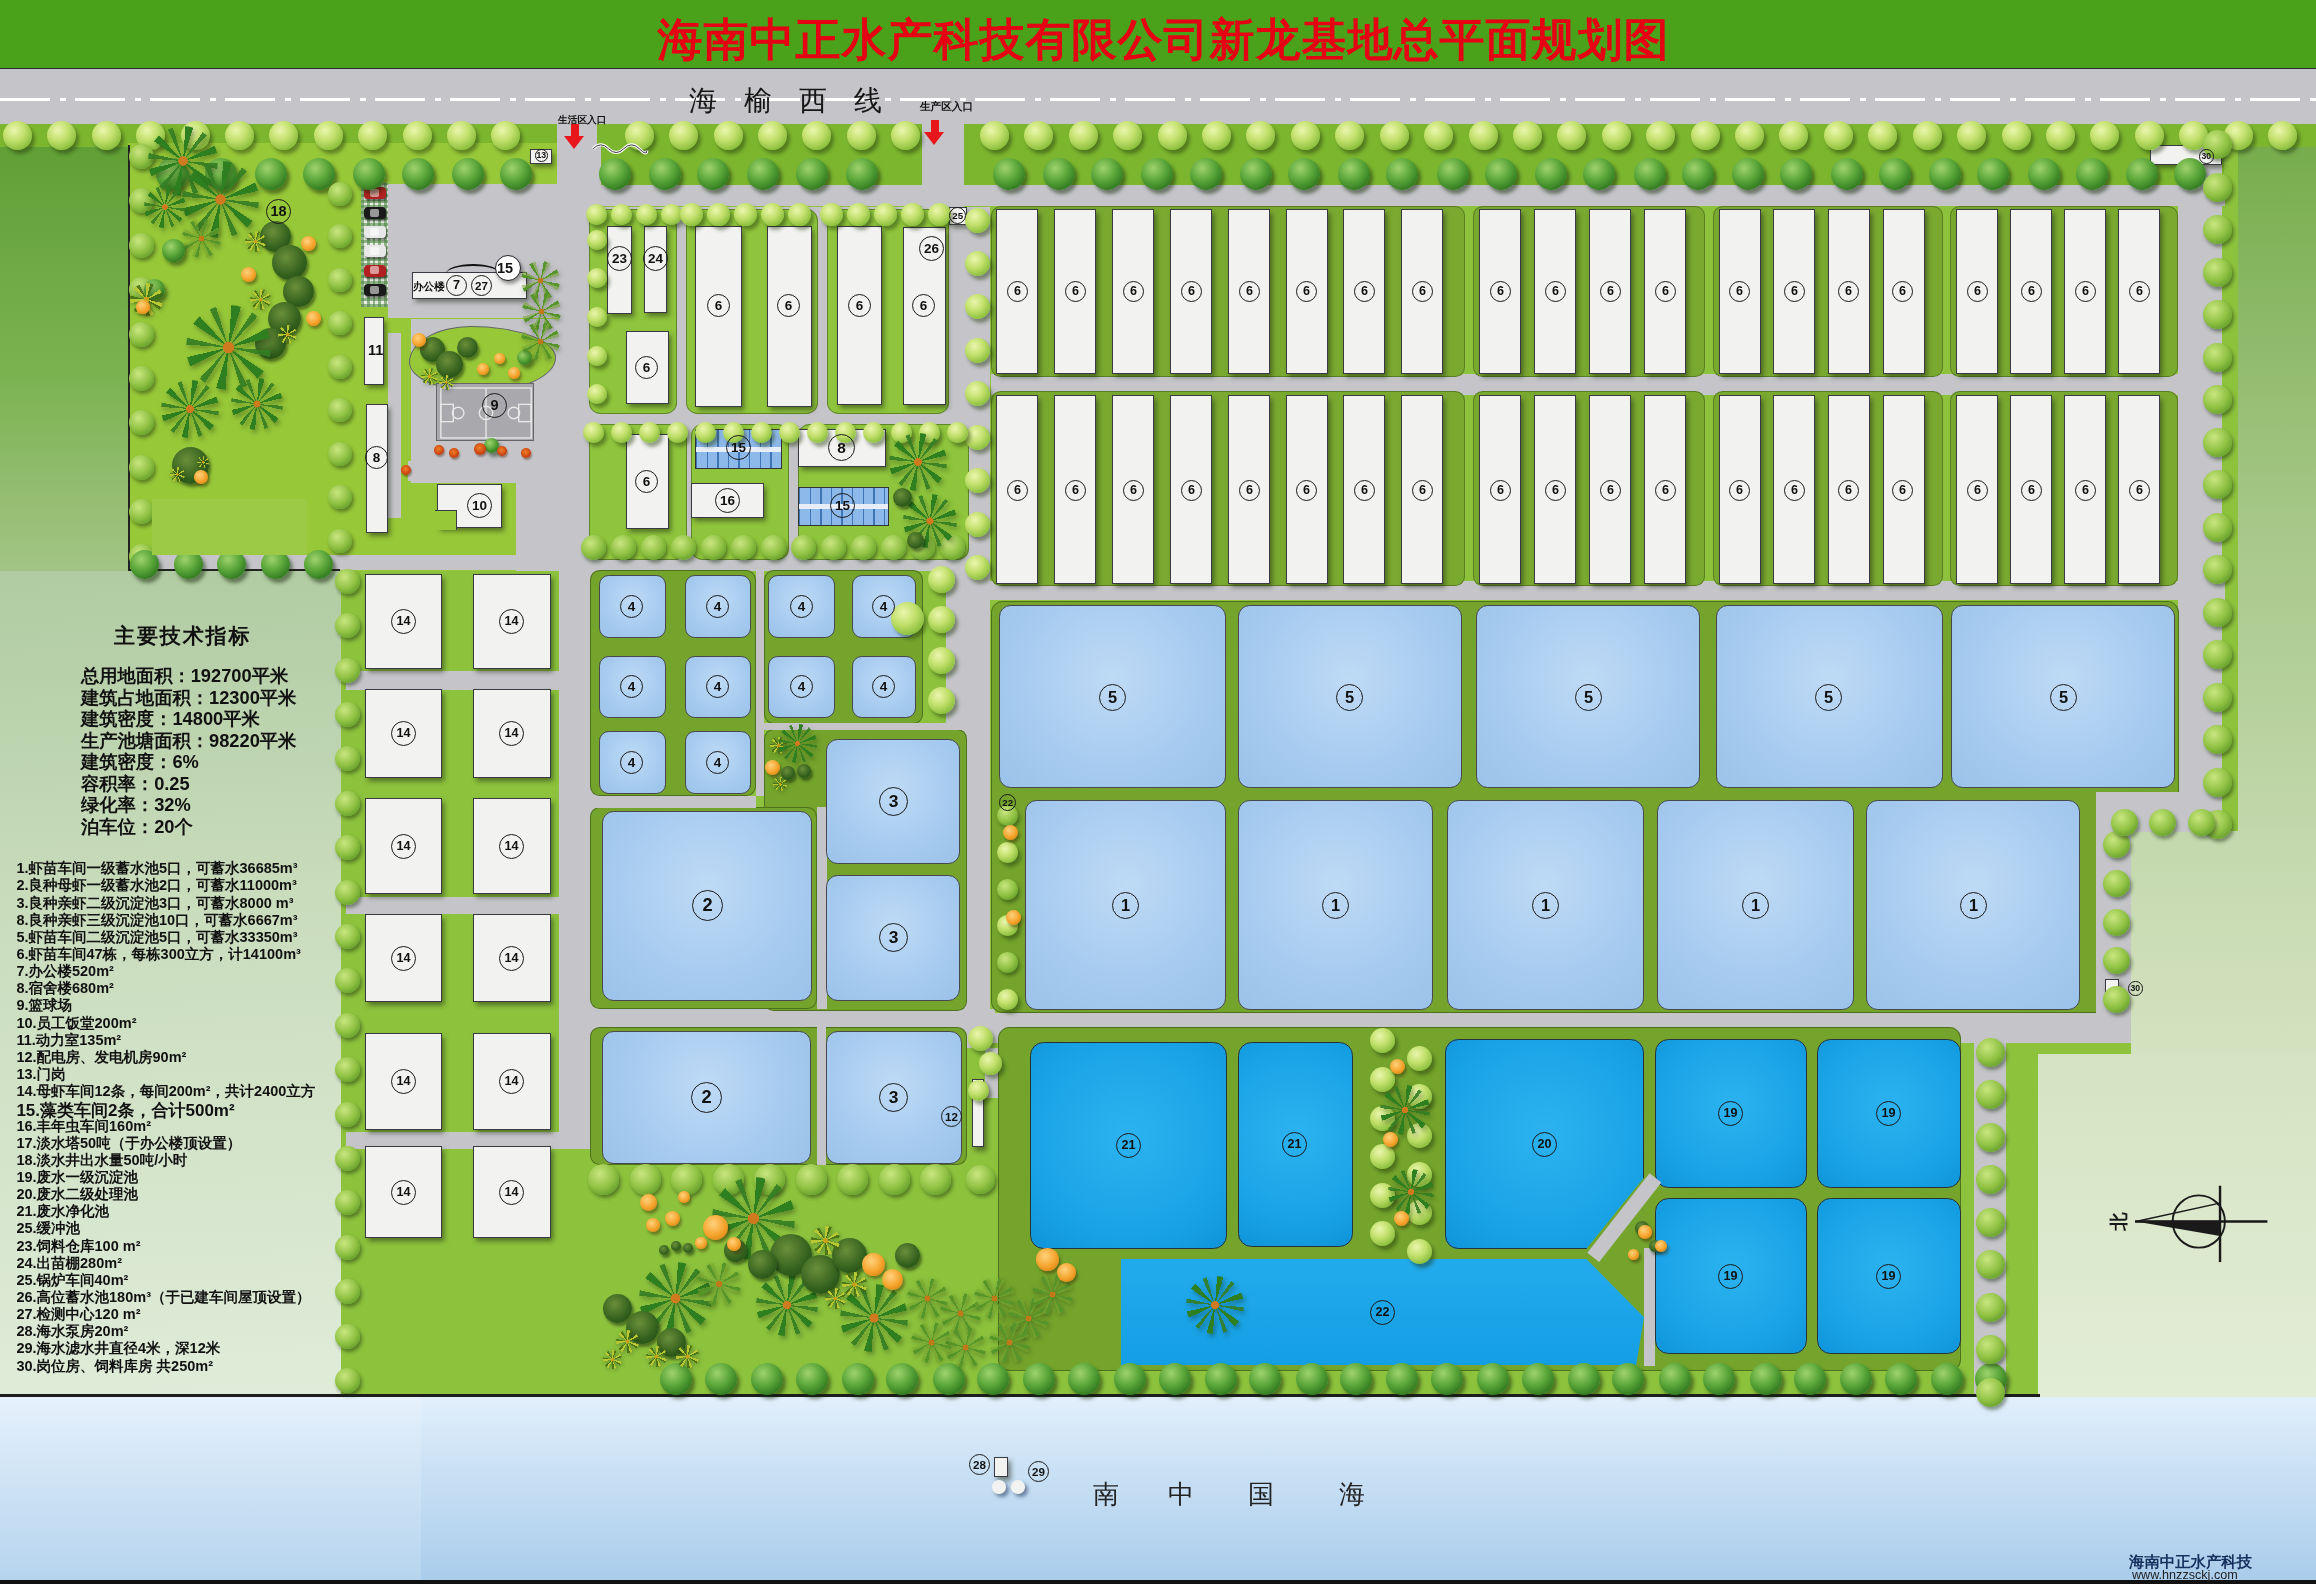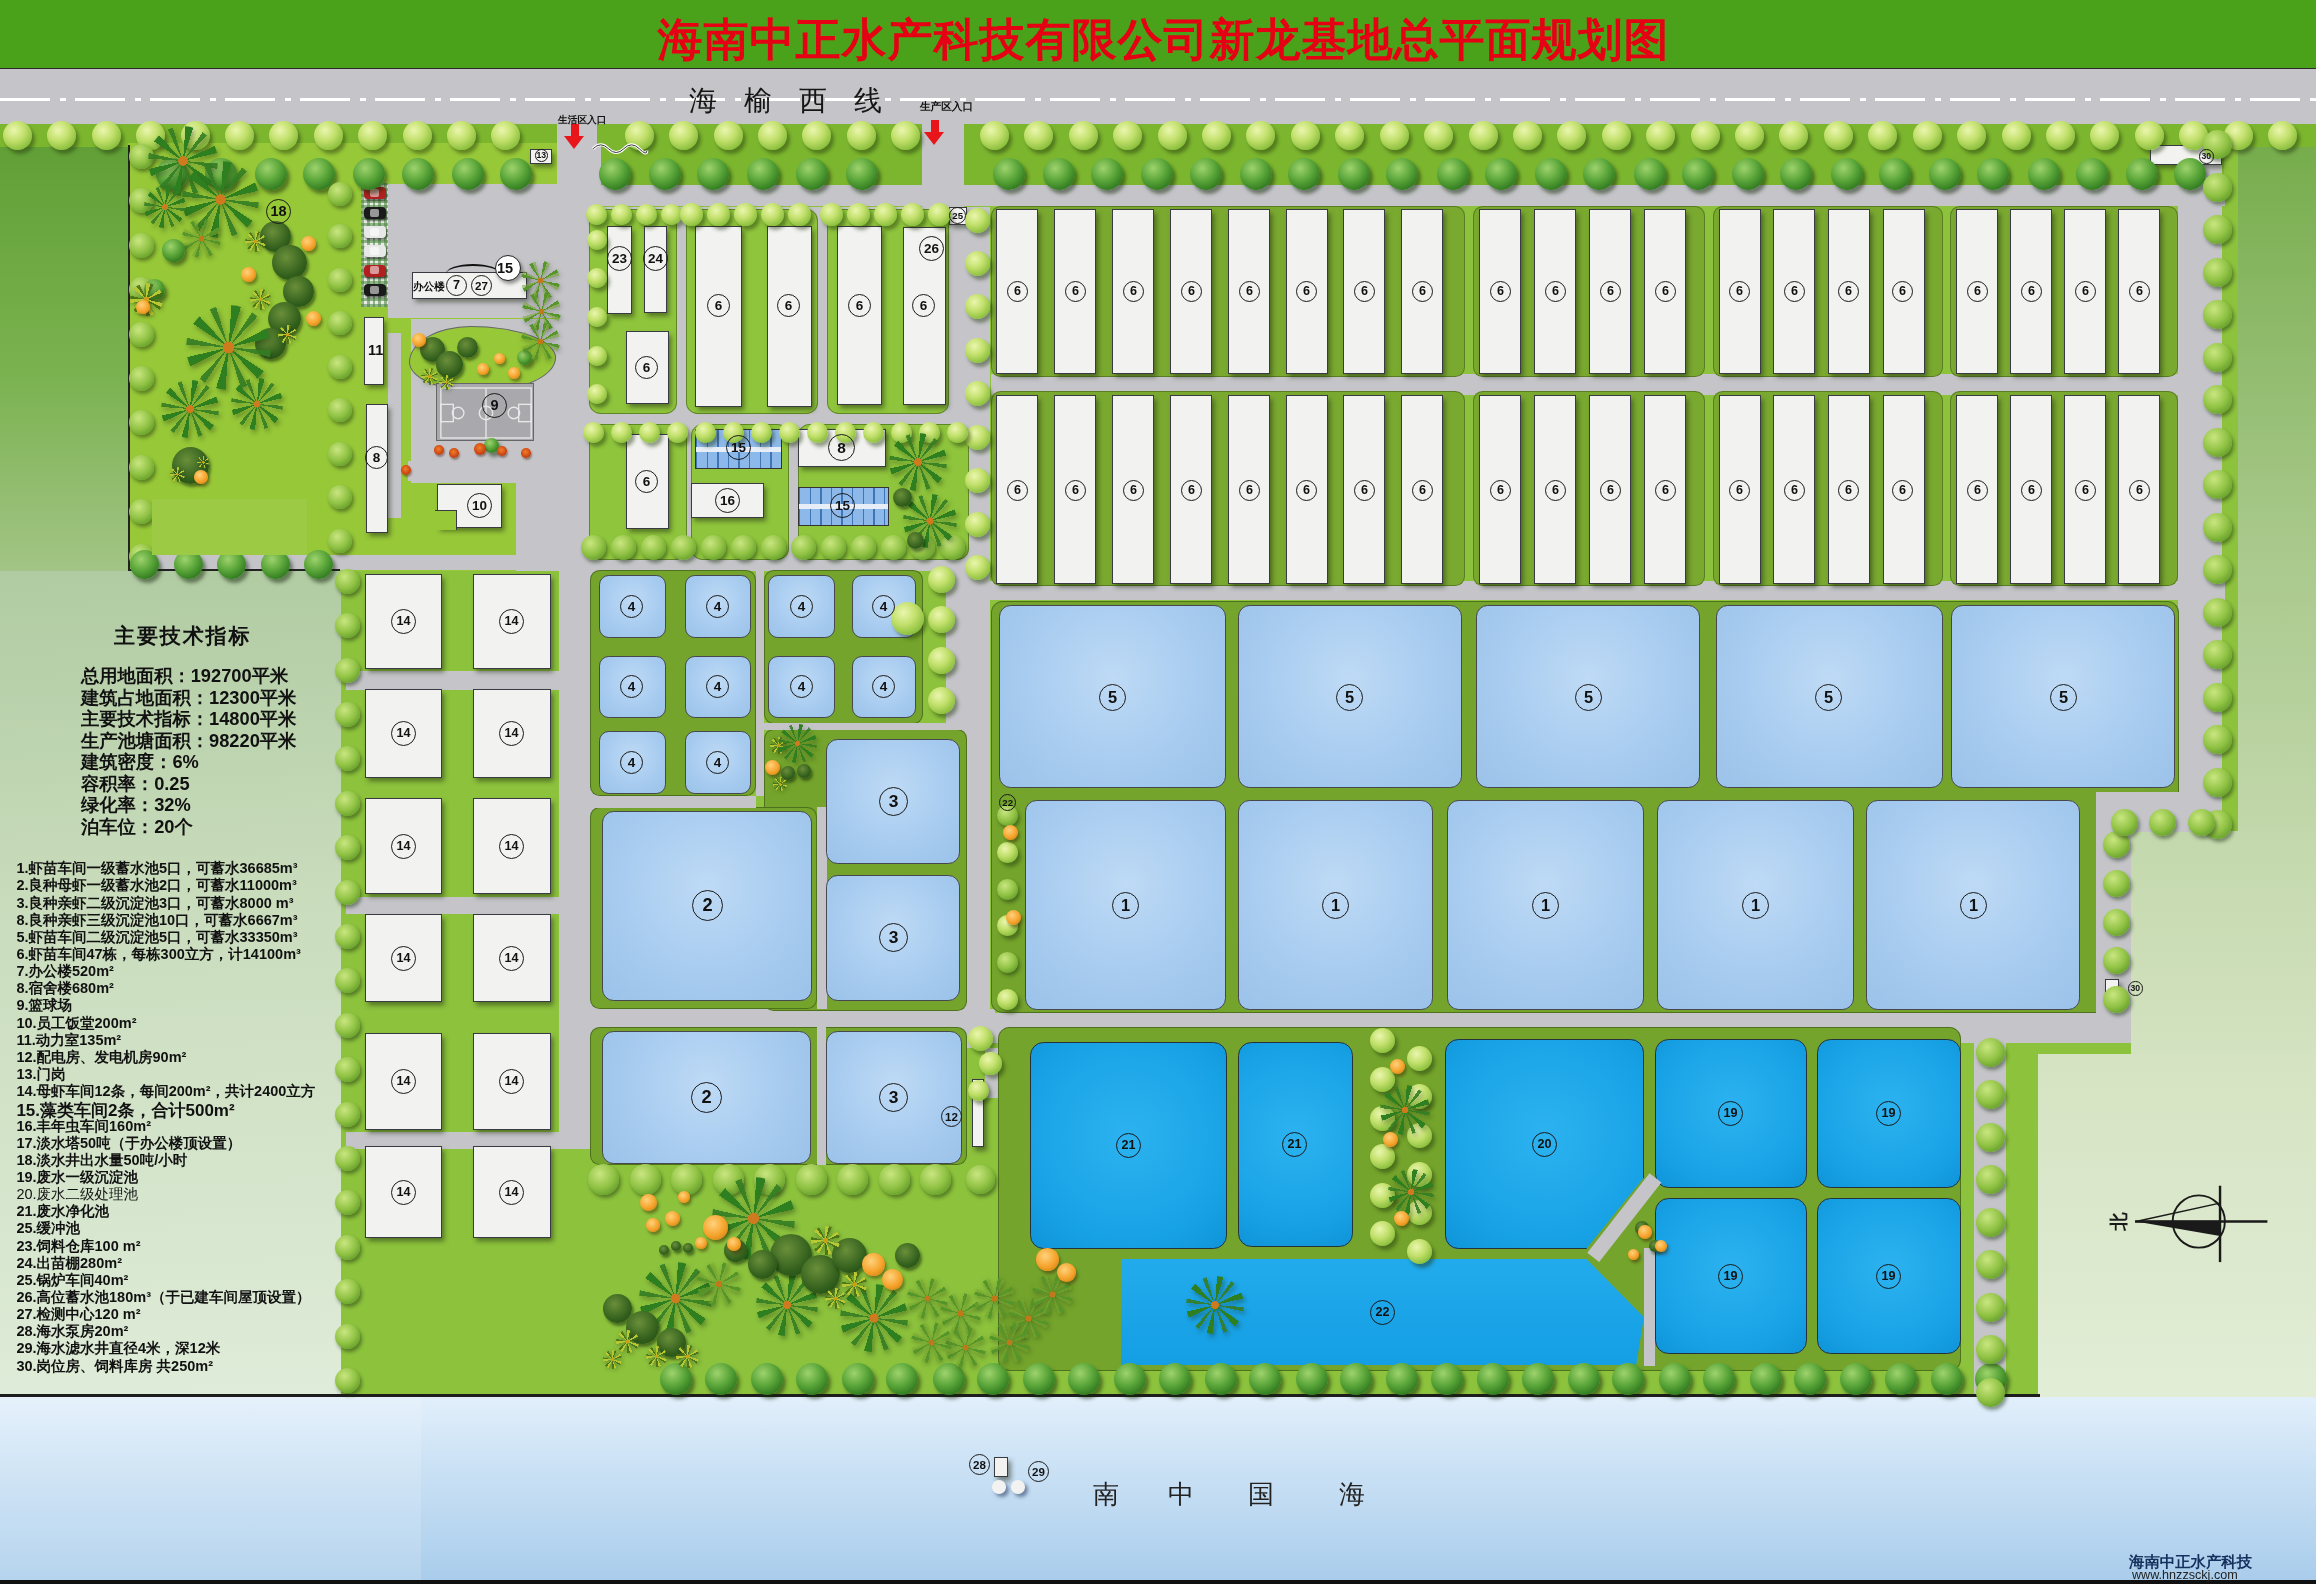--- a/index.html
+++ b/index.html
@@ -763,21 +763,21 @@
 <div class="tx" style="left:0;top:9.7px;width:2327px;text-align:center;font-size:45px;font-weight:bold;color:#e60013;letter-spacing:1px">海南中正水产科技有限公司新龙基地总平面规划图</div>
 <div class="tx" style="left:689px;top:82px;font-size:28px;color:#151515">海</div>
 <div class="tx" style="left:744px;top:82px;font-size:28px;color:#151515">榆</div>
 <div class="tx" style="left:799px;top:82px;font-size:28px;color:#151515">西</div>
 <div class="tx" style="left:854px;top:82px;font-size:28px;color:#151515">线</div>
 <div class="tx" style="left:558px;top:114px;font-size:9.7px;font-weight:bold;color:#111">生活区入口</div>
 <div class="tx" style="left:920px;top:100px;font-size:10.6px;font-weight:bold;color:#111">生产区入口</div>
 <div class="tx" style="left:114px;top:622px;font-size:21px;font-weight:bold;letter-spacing:1.9px">主要技术指标</div>
 <div class="tx" style="left:81px;top:663px;font-size:18.3px;font-weight:bold">总用地面积：192700平米</div>
 <div class="tx" style="left:81px;top:685px;font-size:18.3px;font-weight:bold">建筑占地面积：12300平米</div>
-<div class="tx" style="left:81px;top:706px;font-size:18.3px;font-weight:bold">主要技术指标：14800平米</div>
+<div class="tx" style="left:81px;top:706px;font-size:18.3px;font-weight:bold">建筑密度：14800平米</div>
 <div class="tx" style="left:81px;top:728px;font-size:18.3px;font-weight:bold">生产池塘面积：98220平米</div>
 <div class="tx" style="left:81px;top:749px;font-size:18.3px;font-weight:bold">建筑密度：6%</div>
 <div class="tx" style="left:81px;top:771px;font-size:18.3px;font-weight:bold">容积率：0.25</div>
 <div class="tx" style="left:81px;top:792px;font-size:18.3px;font-weight:bold">绿化率：32%</div>
 <div class="tx" style="left:81px;top:814px;font-size:18.3px;font-weight:bold">泊车位：20个</div>
 <div class="tx" style="left:16.4px;top:859px;font-size:14.5px;font-weight:bold">1.虾苗车间一级蓄水池5口，可蓄水36685m³</div>
 <div class="tx" style="left:16.4px;top:876px;font-size:14.5px;font-weight:bold">2.良种母虾一级蓄水池2口，可蓄水11000m³</div>
 <div class="tx" style="left:16.4px;top:894px;font-size:14.5px;font-weight:bold">3.良种亲虾二级沉淀池3口，可蓄水8000 m³</div>
 <div class="tx" style="left:16.4px;top:911px;font-size:14.5px;font-weight:bold">8.良种亲虾三级沉淀池10口，可蓄水6667m³</div>
 <div class="tx" style="left:16.4px;top:928px;font-size:14.5px;font-weight:bold">5.虾苗车间二级沉淀池5口，可蓄水33350m³</div>
@@ -788,21 +788,21 @@
 <div class="tx" style="left:16.4px;top:1014px;font-size:14.5px;font-weight:bold">10.员工饭堂200m²</div>
 <div class="tx" style="left:16.4px;top:1031px;font-size:14.5px;font-weight:bold">11.动力室135m²</div>
 <div class="tx" style="left:16.4px;top:1048px;font-size:14.5px;font-weight:bold">12.配电房、发电机房90m²</div>
 <div class="tx" style="left:16.4px;top:1065px;font-size:14.5px;font-weight:bold">13.门岗</div>
 <div class="tx" style="left:16.4px;top:1082px;font-size:14.5px;font-weight:bold">14.母虾车间12条，每间200m²，共计2400立方</div>
 <div class="tx" style="left:16.4px;top:1099px;font-size:17px;font-weight:bold">15.藻类车间2条，合计500m²</div>
 <div class="tx" style="left:16.4px;top:1117px;font-size:14.5px;font-weight:bold">16.丰年虫车间160m²</div>
 <div class="tx" style="left:16.4px;top:1134px;font-size:14.5px;font-weight:bold">17.淡水塔50吨（于办公楼顶设置）</div>
 <div class="tx" style="left:16.4px;top:1151px;font-size:14.5px;font-weight:bold">18.淡水井出水量50吨/小时</div>
 <div class="tx" style="left:16.4px;top:1168px;font-size:14.5px;font-weight:bold">19.废水一级沉淀池</div>
-<div class="tx" style="left:16.4px;top:1185px;font-size:14.5px;font-weight:normal">20.废水二级处理池</div>
+<div class="tx" style="left:16.4px;top:1185px;font-size:14.5px;font-weight:bold">20.废水二级处理池</div>
 <div class="tx" style="left:16.4px;top:1202px;font-size:14.5px;font-weight:bold">21.废水净化池</div>
 <div class="tx" style="left:16.4px;top:1219px;font-size:14.5px;font-weight:bold">25.缓冲池</div>
 <div class="tx" style="left:16.4px;top:1237px;font-size:14.5px;font-weight:bold">23.饲料仓库100 m²</div>
 <div class="tx" style="left:16.4px;top:1254px;font-size:14.5px;font-weight:bold">24.出苗棚280m²</div>
 <div class="tx" style="left:16.4px;top:1271px;font-size:14.5px;font-weight:bold">25.锅炉车间40m²</div>
 <div class="tx" style="left:16.4px;top:1288px;font-size:14.5px;font-weight:bold">26.高位蓄水池180m³（于已建车间屋顶设置）</div>
 <div class="tx" style="left:16.4px;top:1305px;font-size:14.5px;font-weight:bold">27.检测中心120 m²</div>
 <div class="tx" style="left:16.4px;top:1322px;font-size:14.5px;font-weight:bold">28.海水泵房20m²</div>
 <div class="tx" style="left:16.4px;top:1339px;font-size:14.5px;font-weight:bold">29.海水滤水井直径4米，深12米</div>
 <div class="tx" style="left:16.4px;top:1357px;font-size:14.5px;font-weight:bold">30.岗位房、饲料库房 共250m²</div>

